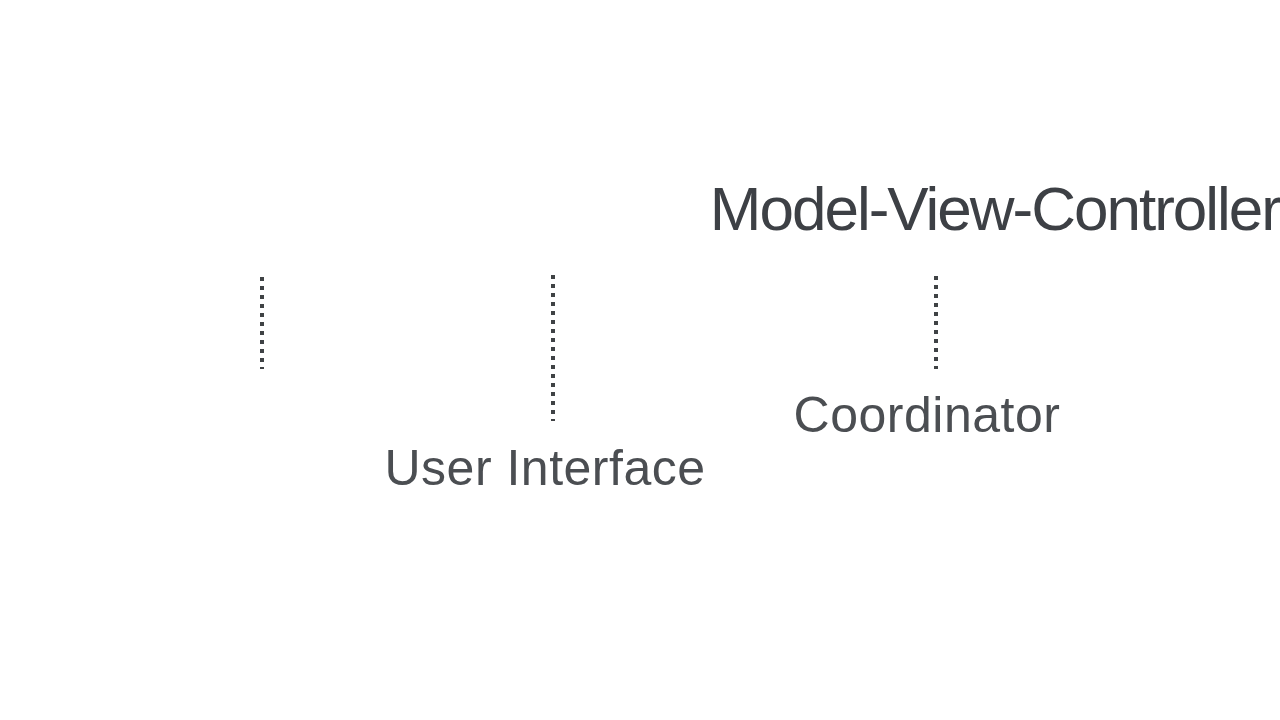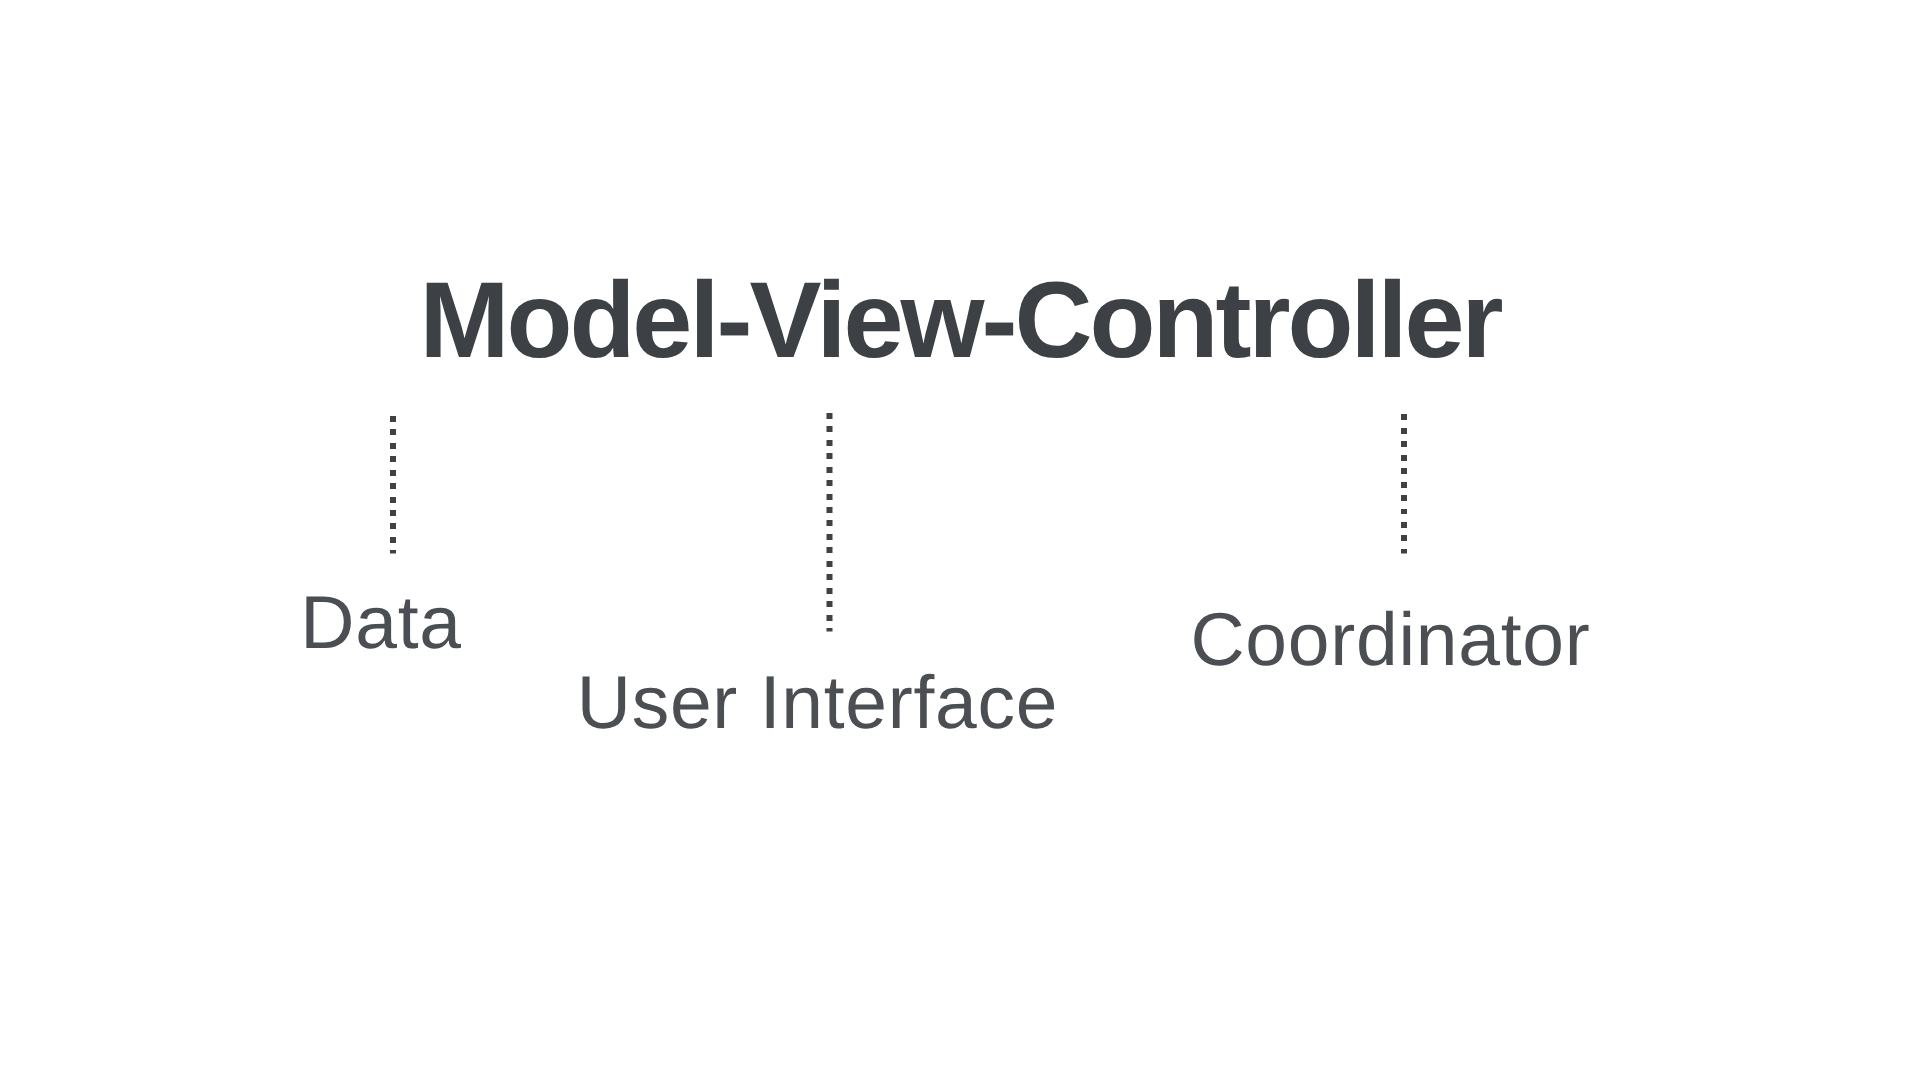--- a/index.html
+++ b/index.html
@@ -19,23 +19,23 @@
     position: relative;
     width: 1280px;
     height: 720px;
     background: var(--background);
   }
   .title {
     position: absolute;
     left: 0;
     right: 0;
     top: 178px;
-    text-align: center;
-    font-size: 72px;
-    font-weight: 700;
+    text-align: right;
+    font-size: 62px;
+    font-weight: 400;
     letter-spacing: -2px;
     line-height: 1;
     color: var(--title-text);
     white-space: nowrap;
   }
   .connector {
     position: absolute;
     width: 4px;
     background: repeating-linear-gradient(
       to bottom,
@@ -53,34 +53,33 @@
     transform: translateX(-50%);
     font-size: 50px;
     font-weight: 400;
     line-height: 1;
     letter-spacing: 0.5px;
     color: var(--label-text);
     white-space: nowrap;
   }
   .part-label.data        { left: 254px; top: 390px; }
   .part-label.ui          { left: 545px; top: 443px; text-align: center; }
-  .part-label.coordinator { left: 927px; top: 390px; margin-top: 11px; }
+  .part-label.coordinator { left: 927px; top: 390px; }
 </style>
 </head>
 <body>
 
 <div class="slide">
 
   <h1 class="title">Model-View-Controller</h1>
 
   <div class="connector model"></div>
 
   <div class="connector view"></div>
 
   <div class="connector controller"></div>
 
-  <div class="part-label data">Data</div>
 
   <div class="part-label ui">User Interface</div>
 
   <div class="part-label coordinator">Coordinator</div>
 
 </div>
 
 </body></html>

